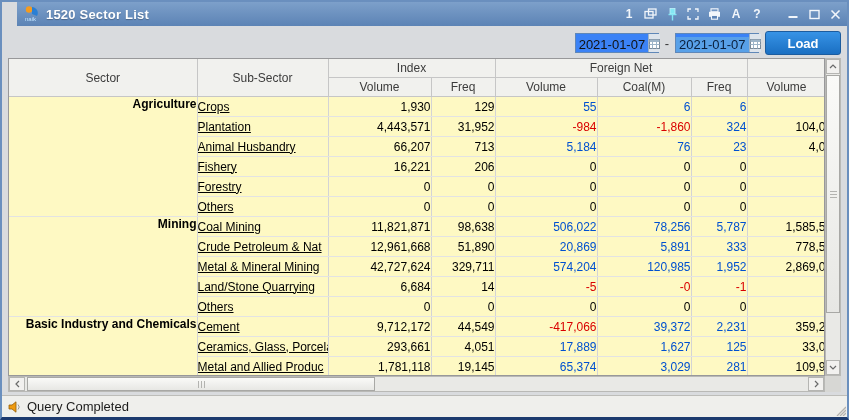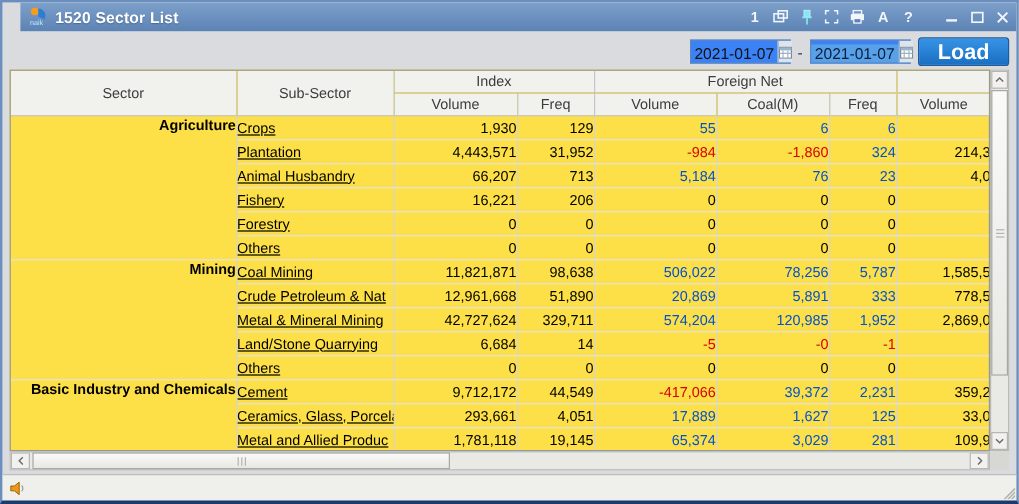--- a/index.html
+++ b/index.html
@@ -27,27 +27,27 @@
     width:84px;height:20px;background:#3b82f6;border:1px solid #5f87b8;
     display:flex;align-items:flex-end;box-sizing:border-box;
   }
   .datebox .dval{flex:1;font-size:13px;padding:0 3px;color:#111;white-space:nowrap;}
   .datebox.selected .dval{background:#58a0e8;color:#0a1f3c;}
   .calbtn{width:17px;height:18px;background:#dde4ec;border-left:1px solid #9fb4c9;
     display:flex;align-items:center;justify-content:center;}
   .dash{font-size:13px;color:#333;}
   .load-btn{
     width:74px;height:22px;border:1px solid #1c5c9e;border-radius:3px;
-    background:linear-gradient(#3793e6,#1a6fc2);color:#fff;font-size:18px;font-weight:bold;
+    background:linear-gradient(#3793e6,#1a6fc2);color:#fff;font-size:13px;font-weight:bold;
     display:flex;align-items:center;justify-content:center;
   }
   
   .grid-area{
     position:absolute;left:6px;top:56px;width:817px;height:318px;box-sizing:border-box;
-    background:#fde047;border:1px solid #98989a;overflow:hidden;
+    background:#fef9c3;border:1px solid #98989a;overflow:hidden;
   }
   table.grid{border-collapse:collapse;table-layout:fixed;width:817px;font-size:12px;color:#000;}
   table.grid th{
     background:#f1f1ee;font-weight:normal;color:#3c3c3c;height:18px;
     border-right:1px solid #c6c6c6;border-bottom:1px solid #c6c6c6;
     padding:0;text-align:center;overflow:hidden;white-space:nowrap;
   }
   table.grid td{
     height:19px;border-right:1px solid #d4d4d4;border-bottom:1px solid #e3e3e3;
     padding:0;overflow:hidden;white-space:nowrap;
@@ -224,21 +224,21 @@
             <td class="num pos">6</td>
             <td class="num last-col"></td>
           </tr>
           <tr>
             <td class="sub-cell">Plantation</td>
             <td class="num">4,443,571</td>
             <td class="num">31,952</td>
             <td class="num neg">-984</td>
             <td class="num neg">-1,860</td>
             <td class="num pos">324</td>
-            <td class="num last-col">214,3</td>
+            <td class="num last-col">104,0</td>
           </tr>
           <tr>
             <td class="sub-cell">Animal Husbandry</td>
             <td class="num">66,207</td>
             <td class="num">713</td>
             <td class="num pos">5,184</td>
             <td class="num pos">76</td>
             <td class="num pos">23</td>
             <td class="num last-col">4,0</td>
           </tr>
@@ -382,20 +382,21 @@
         </svg>
     </div>
   </div>
   <div class="corner"></div>
 
   <div class="statusbar">
     <svg width="14" height="12" viewBox="0 0 14 12">
       <path d="M1 4 h3 l4 -3.2 v10.4 l-4 -3.2 h-3 z" fill="#ef9a10" stroke="#96600a" stroke-width="0.8"></path>
       <path d="M10 3.5 a3.5 3.5 0 0 1 0 5" fill="none" stroke="#9a9a96" stroke-width="1"></path>
     </svg>
+    <span class="stext">Query Completed</span>
     <svg class="resize-grip" width="12" height="12" viewBox="0 0 12 12">
       <line x1="3" y1="12" x2="12" y2="3" stroke="#b4b2ae" stroke-width="1.3"></line>
       <line x1="6" y1="12" x2="12" y2="6" stroke="#b4b2ae" stroke-width="1.3"></line>
       <line x1="9" y1="12" x2="12" y2="9" stroke="#b4b2ae" stroke-width="1.3"></line>
     </svg>
   </div>
 
 </div>
 
 </body></html>

